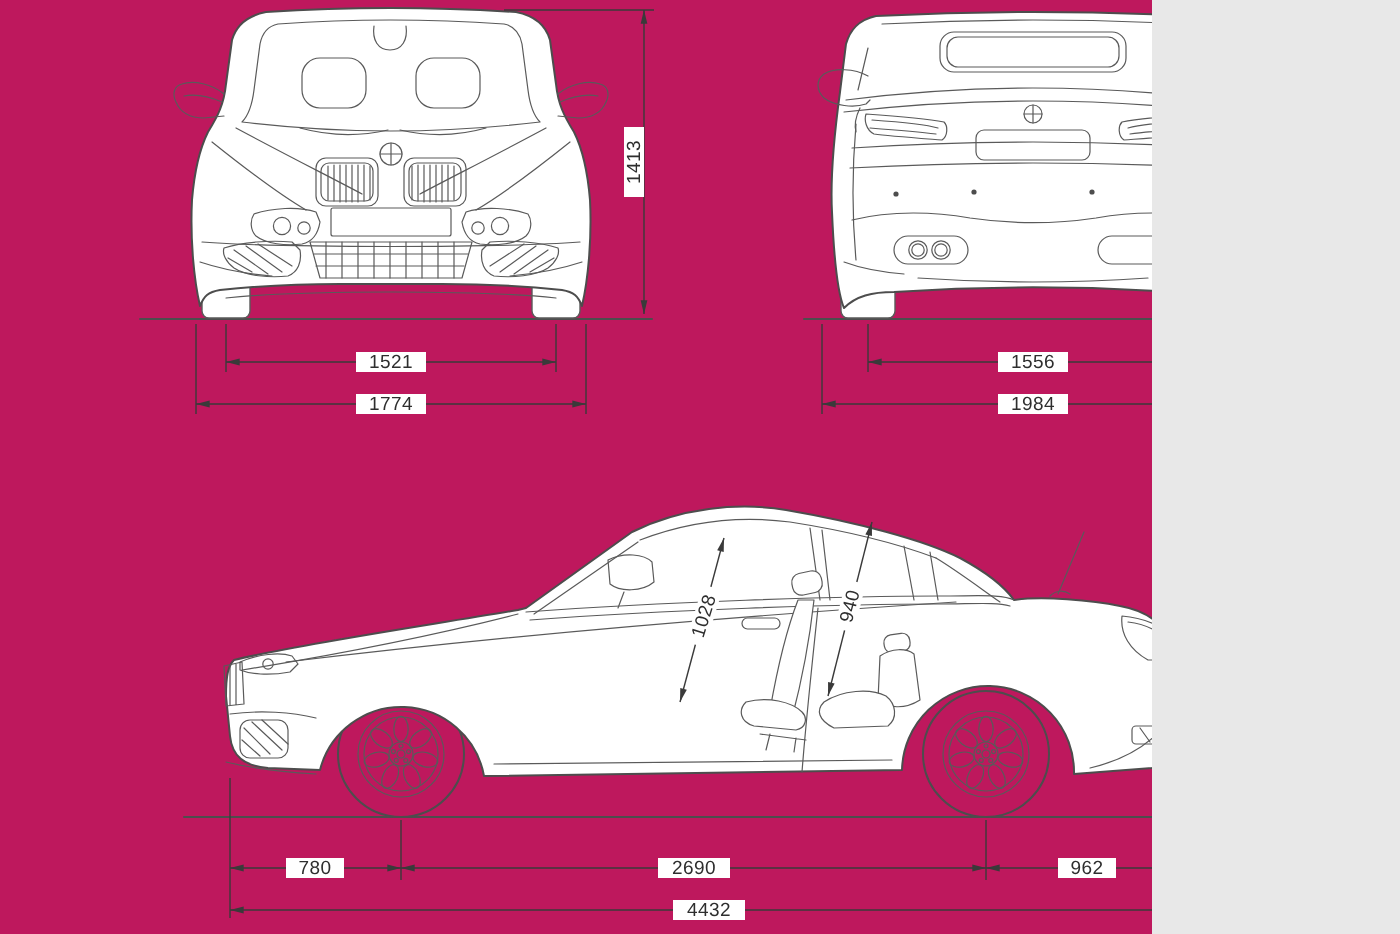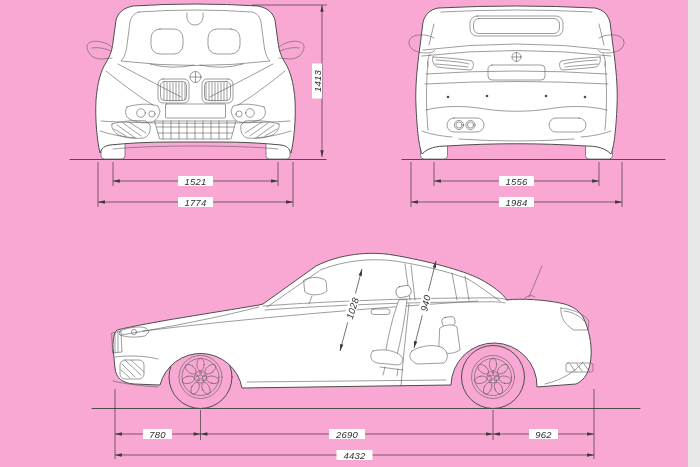--- a/index.html
+++ b/index.html
@@ -1,18 +1,18 @@
 <!DOCTYPE html>
 <html><head>
 <meta charset="utf-8">
 <style>
   html,body { margin:0; padding:0; background:#e8e8e8; }
   .sheet {
-    width:688px; height:467px; background:#f9a8d4; position:relative;
-    font-family:"Liberation Sans", sans-serif; overflow:hidden;font-style:italic;
+    width:576px; height:467px; background:#be185d; position:relative;
+    font-family:"Liberation Sans", sans-serif; overflow:hidden;
   }
   svg { display:block; }
   
   .ln  { fill:none; stroke:#4d4d4d; stroke-width:1; stroke-linecap:round; stroke-linejoin:round; }
   .lnt { fill:none; stroke:#5a5a5a; stroke-width:.6; stroke-linecap:round; stroke-linejoin:round; }
   .wfill { fill:#ffffff; stroke:#4d4d4d; stroke-width:1; stroke-linejoin:round; }
   .wfillt{ fill:#ffffff; stroke:#5a5a5a; stroke-width:.7; stroke-linejoin:round; }
   
   .dim { fill:none; stroke:#3a3a3a; stroke-width:.7; }
   .dimlbl rect { fill:#ffffff; stroke:none; }

